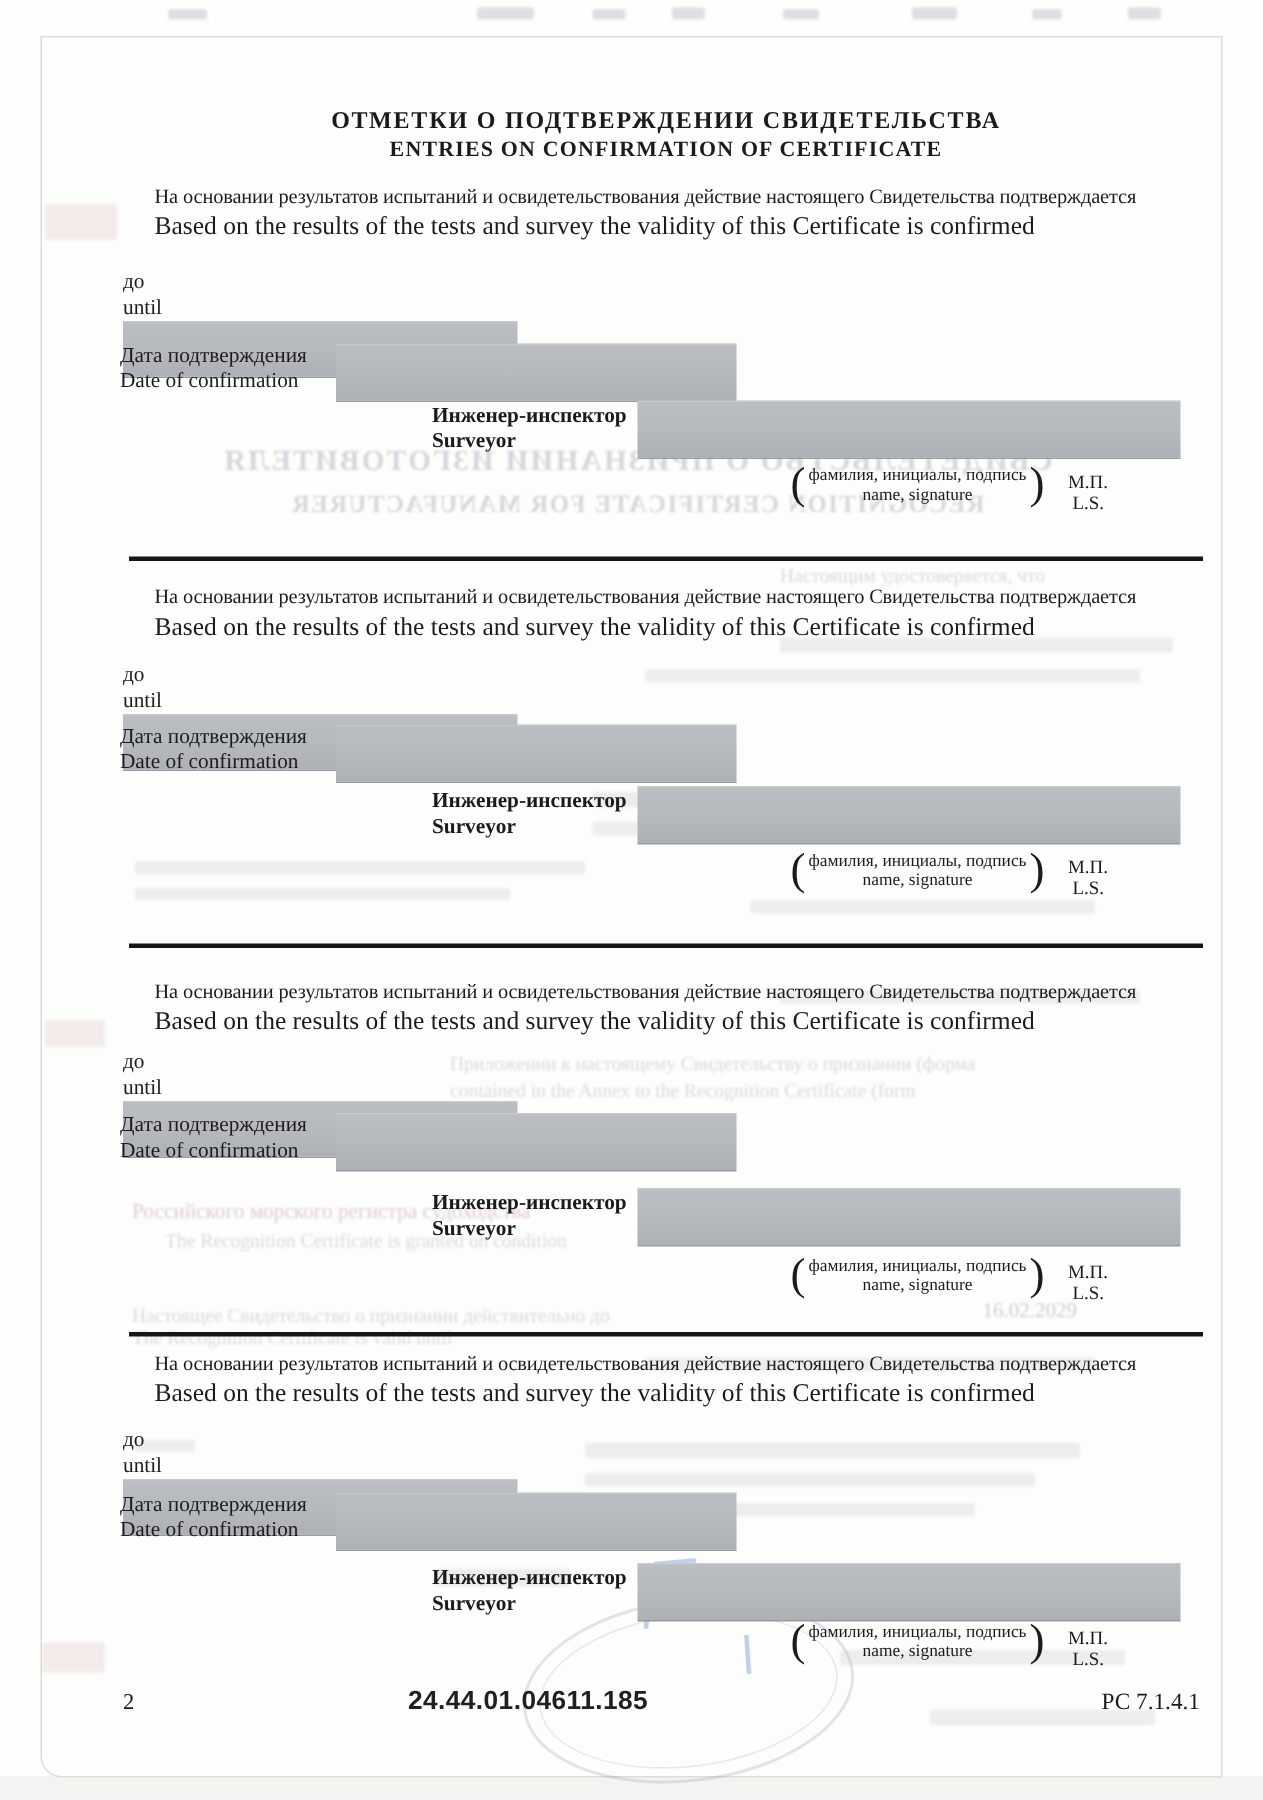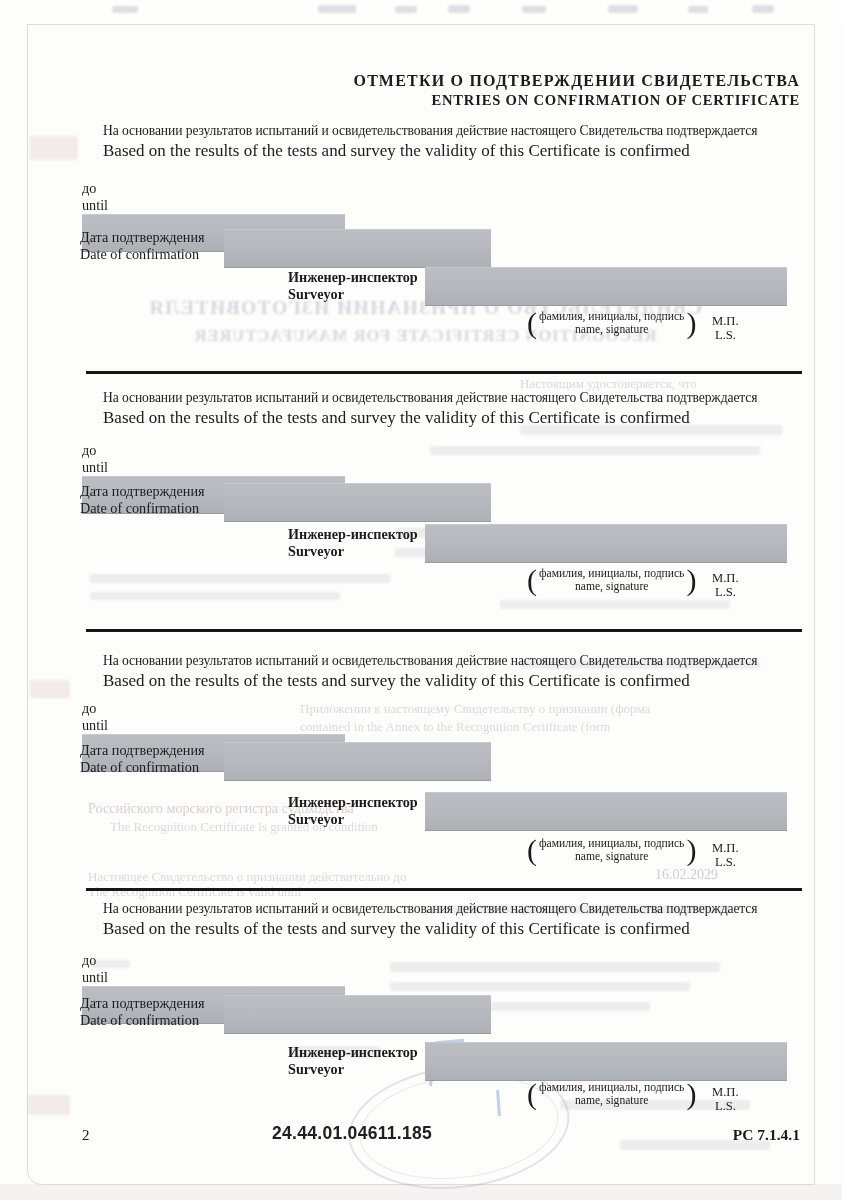--- a/index.html
+++ b/index.html
@@ -9,21 +9,21 @@
     font-family:"Liberation Serif","DejaVu Serif",serif;
     color:#1b1b1d;
   }
   
   .paper-edge{position:absolute;left:27px;top:24px;width:786px;height:1159px;
     border:1px solid #dddcd7;border-bottom-left-radius:14px;pointer-events:none;}
   .scan-strip-bottom{position:absolute;left:0;top:1184px;width:842px;height:16px;background:#f5f3f1;}
   .scan-strip-top{position:absolute;left:0;top:0;width:842px;height:24px;background:#fefefd;}
 
   
-  .title{position:absolute;left:88px;top:72px;width:712px;text-align:right;font-weight:bold;}
+  .title{position:absolute;left:88px;top:72px;width:712px;text-align:center;font-weight:bold;}
   .title .ru{font-size:16px;letter-spacing:1.2px;}
   .title .en{font-size:14.6px;letter-spacing:0.8px;margin-top:2px;}
 
   
   .block{position:absolute;left:0;width:842px;height:250px;}
   .stmt{position:absolute;left:103px;white-space:nowrap;font-size:13.6px;}
   .stmt.ru{top:0;letter-spacing:-0.1px;}
   .stmt.en{top:18px;font-size:17px;}
   .row{position:absolute;display:flex;align-items:flex-start;}
   .lblcol{font-size:14.2px;line-height:17px;}
@@ -43,21 +43,21 @@
   .sigcap{text-align:center;font-size:11.6px;line-height:13px;padding:1px 2px 0 2px;}
   .seal{position:absolute;left:712px;font-size:12.6px;line-height:13.5px;}
   .seal .ls{padding-left:3px;}
 
   .divider{position:absolute;left:86px;width:716px;height:3px;background:#161616;}
 
   
   .footer-num{position:absolute;left:82px;top:1127px;font-size:15px;}
   .footer-doc{position:absolute;left:0;top:1123px;width:704px;text-align:center;
     font-family:"Liberation Sans","DejaVu Sans",sans-serif;font-size:17.5px;font-weight:600;letter-spacing:0.3px;color:#202022;}
-  .footer-form{position:absolute;left:650px;top:1126px;width:150px;text-align:right;font-size:15.5px;font-weight:bold;}
+  .footer-form{position:absolute;left:650px;top:1126px;width:150px;text-align:right;font-size:15.5px;font-weight:normal;}
 
   
   .bleed{position:absolute;pointer-events:none;filter:blur(0.6px);white-space:nowrap;}
   .bleed-title{left:70px;top:297px;width:710px;text-align:center;transform:scaleX(-1);
     font-weight:bold;color:rgba(126,136,158,0.32);filter:blur(0.8px);}
   .bleed-title .l1{font-size:19.5px;letter-spacing:1.5px;}
   .bleed-title .l2{font-size:16.5px;letter-spacing:1px;margin-top:7px;}
   .bleed.gray{color:rgba(122,130,145,0.28);font-size:13px;}
   .bleed.pink{color:rgba(170,130,135,0.38);font-size:14.2px;}
   .smudge{position:absolute;pointer-events:none;border-radius:2px;filter:blur(1px);}

